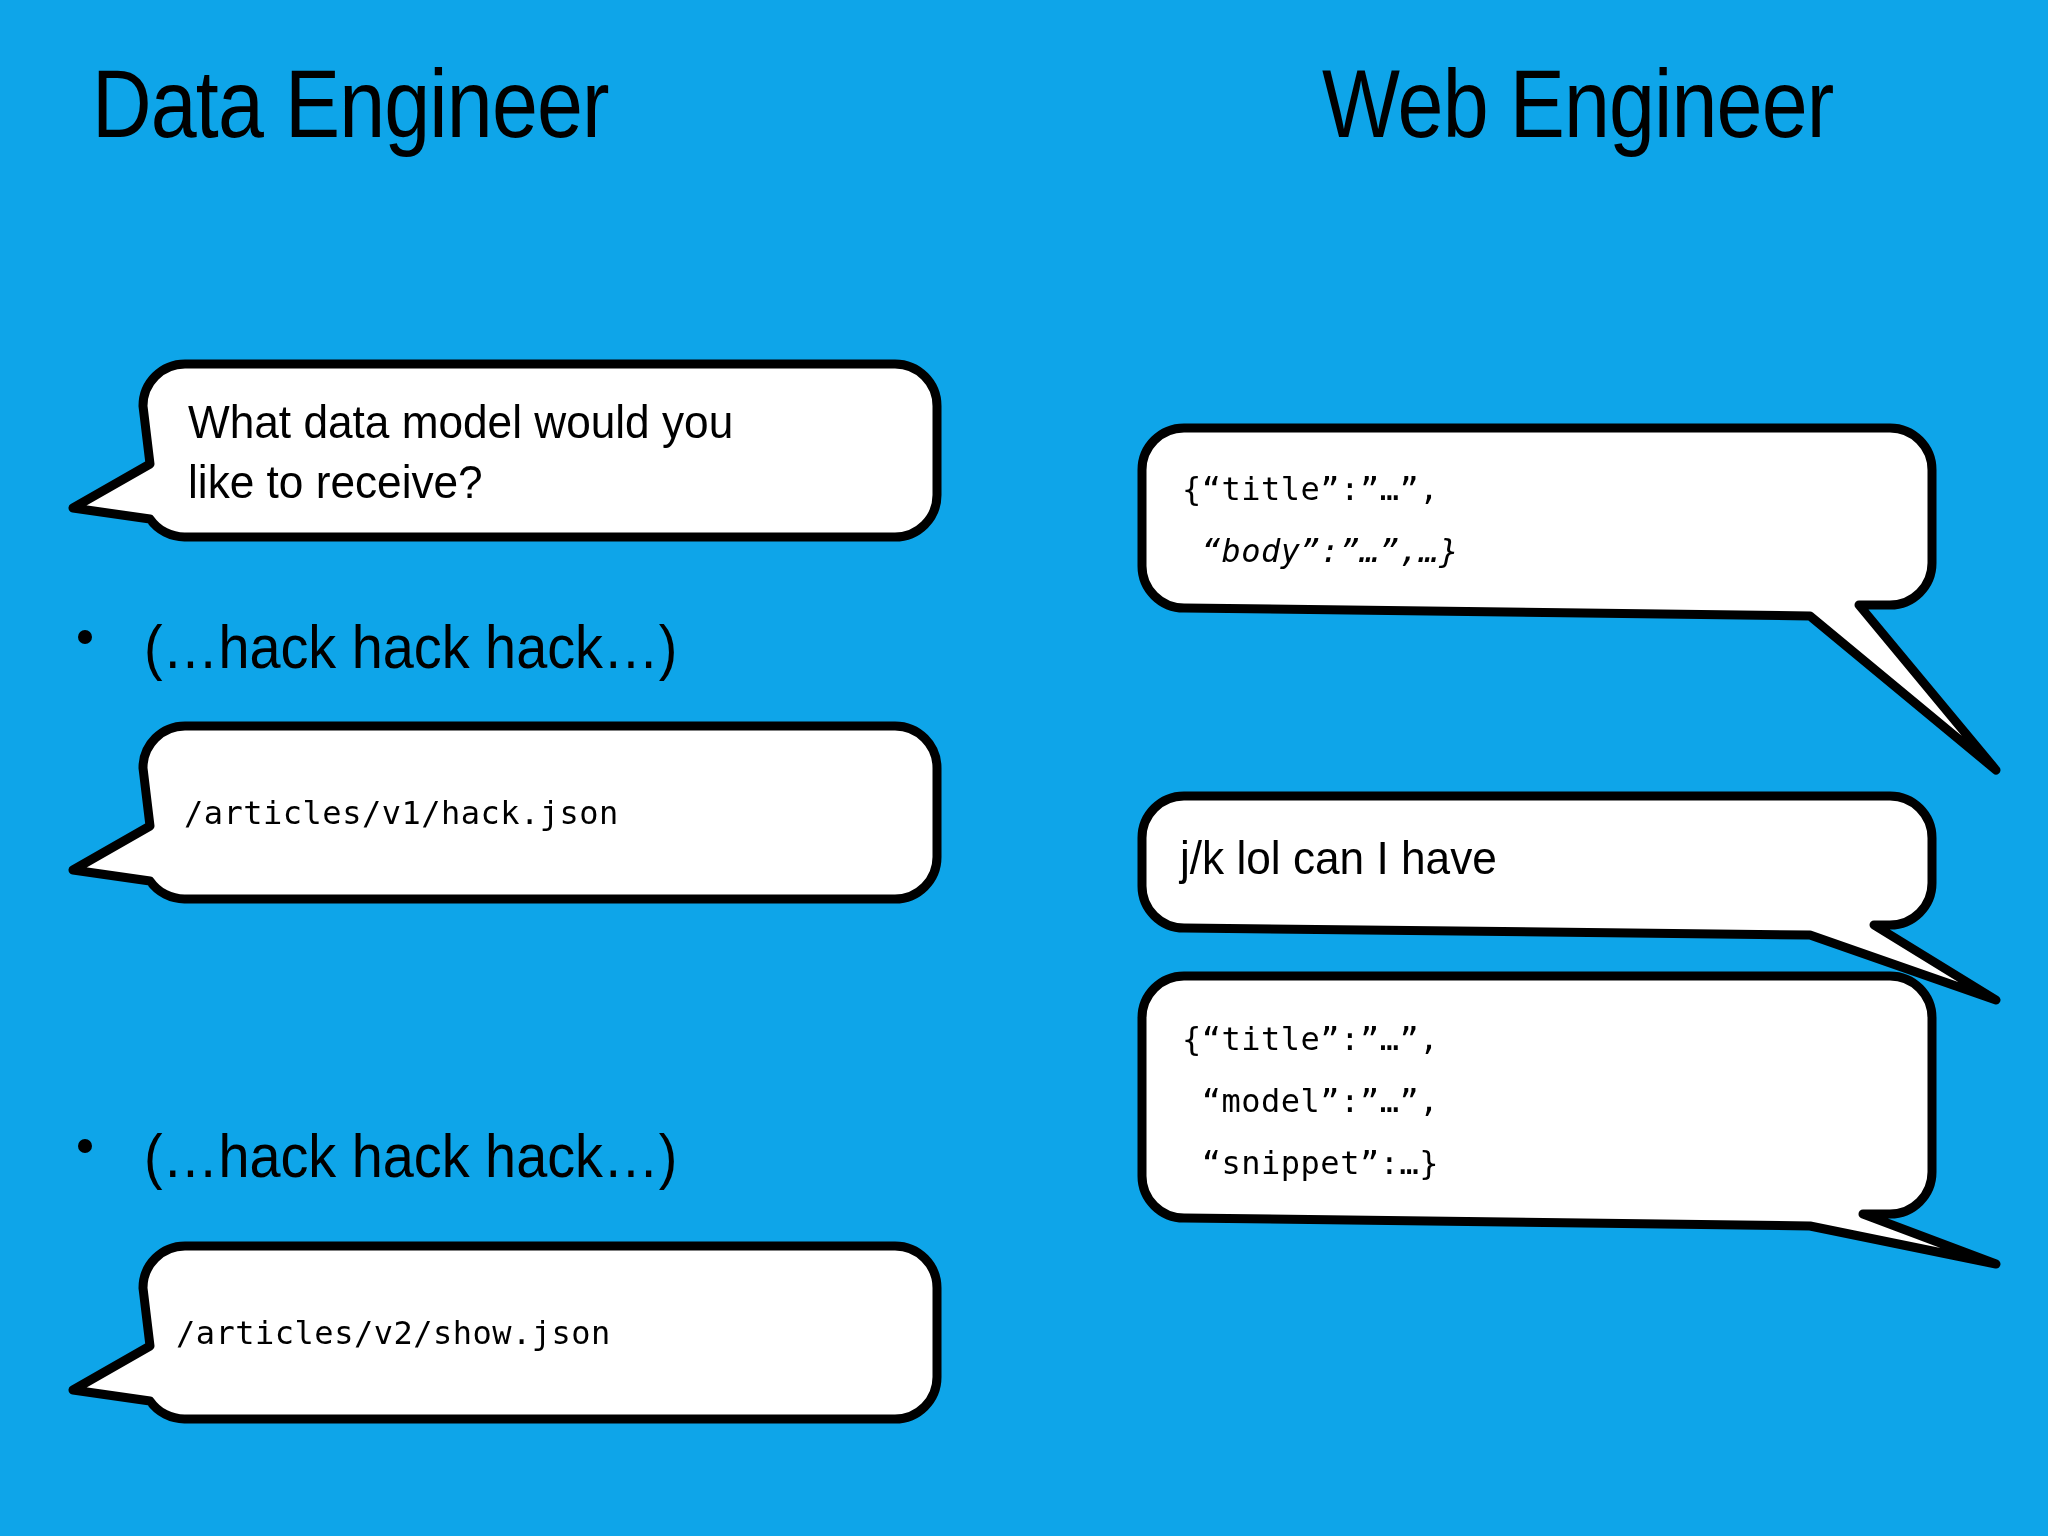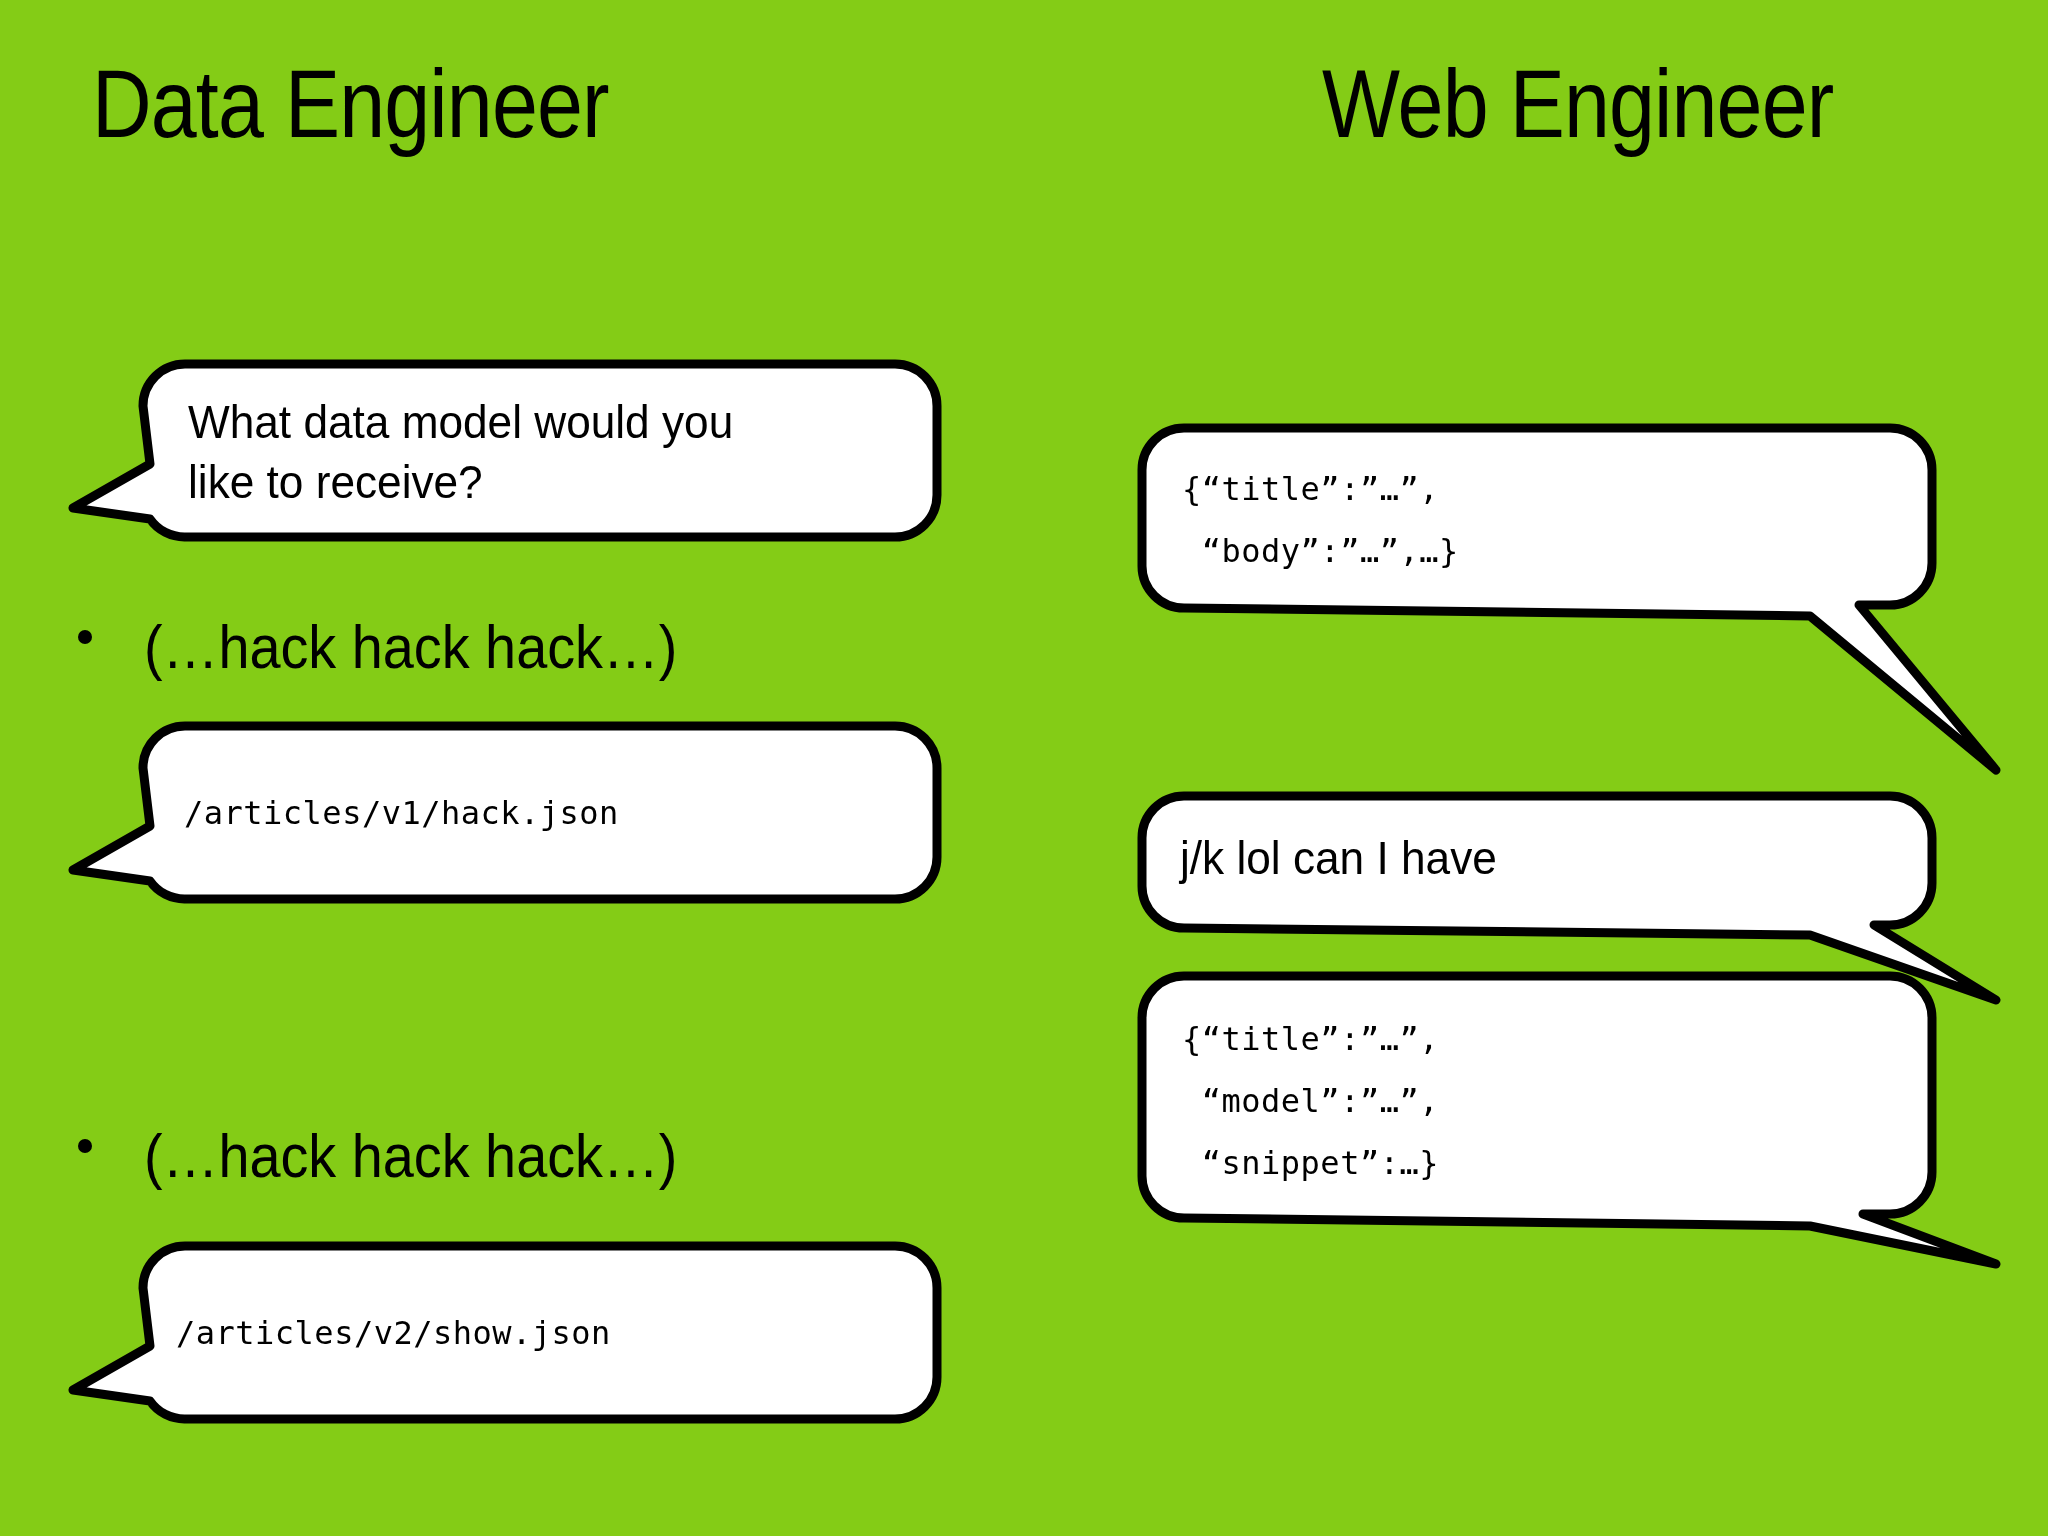--- a/index.html
+++ b/index.html
@@ -4,21 +4,21 @@
 <style>
   html, body {
     margin: 0;
     padding: 0;
     background: #ffffff;
   }
   #slide {
     position: relative;
     width: 2048px;
     height: 1536px;
-    background: #84cc16;
+    background: #0ea5e9;
     overflow: hidden;
     font-family: "Liberation Sans", sans-serif;
     color: #000000;
   }
 
   
   .col-title {
     position: absolute;
     font-family: "Liberation Sans", sans-serif;
     font-weight: 400;
@@ -181,21 +181,21 @@
                A 42 42 0 0 1 756 185
                L 725 185
                L 862 350
                L 676 196
                L 50 188
                A 42 42 0 0 1 8 146
                L 8 50
                A 42 42 0 0 1 50 8 Z" fill="#ffffff" stroke="#000000" stroke-width="9" stroke-linejoin="round"></path>
     </svg>
     <div class="bubble-text txt-mono" style="left:48px; top:38px;">{“title”:”…”,</div>
-    <div class="bubble-text txt-mono" style="left:48px; top:100px;"> “body”:”…”,…}</div>
+    <div class="bubble-text txt-mono" style="left:48px; top:100px;font-style:italic;"> “body”:”…”,…}</div>
   </div>
 
   <div id="bub-R2" class="bubble-wrap">
     <svg width="900" height="240" viewBox="0 0 900 240">
       <path d="M 50 8
                L 756 8
                A 42 42 0 0 1 798 50
                L 798 95
                A 42 42 0 0 1 756 137
                L 740 137

